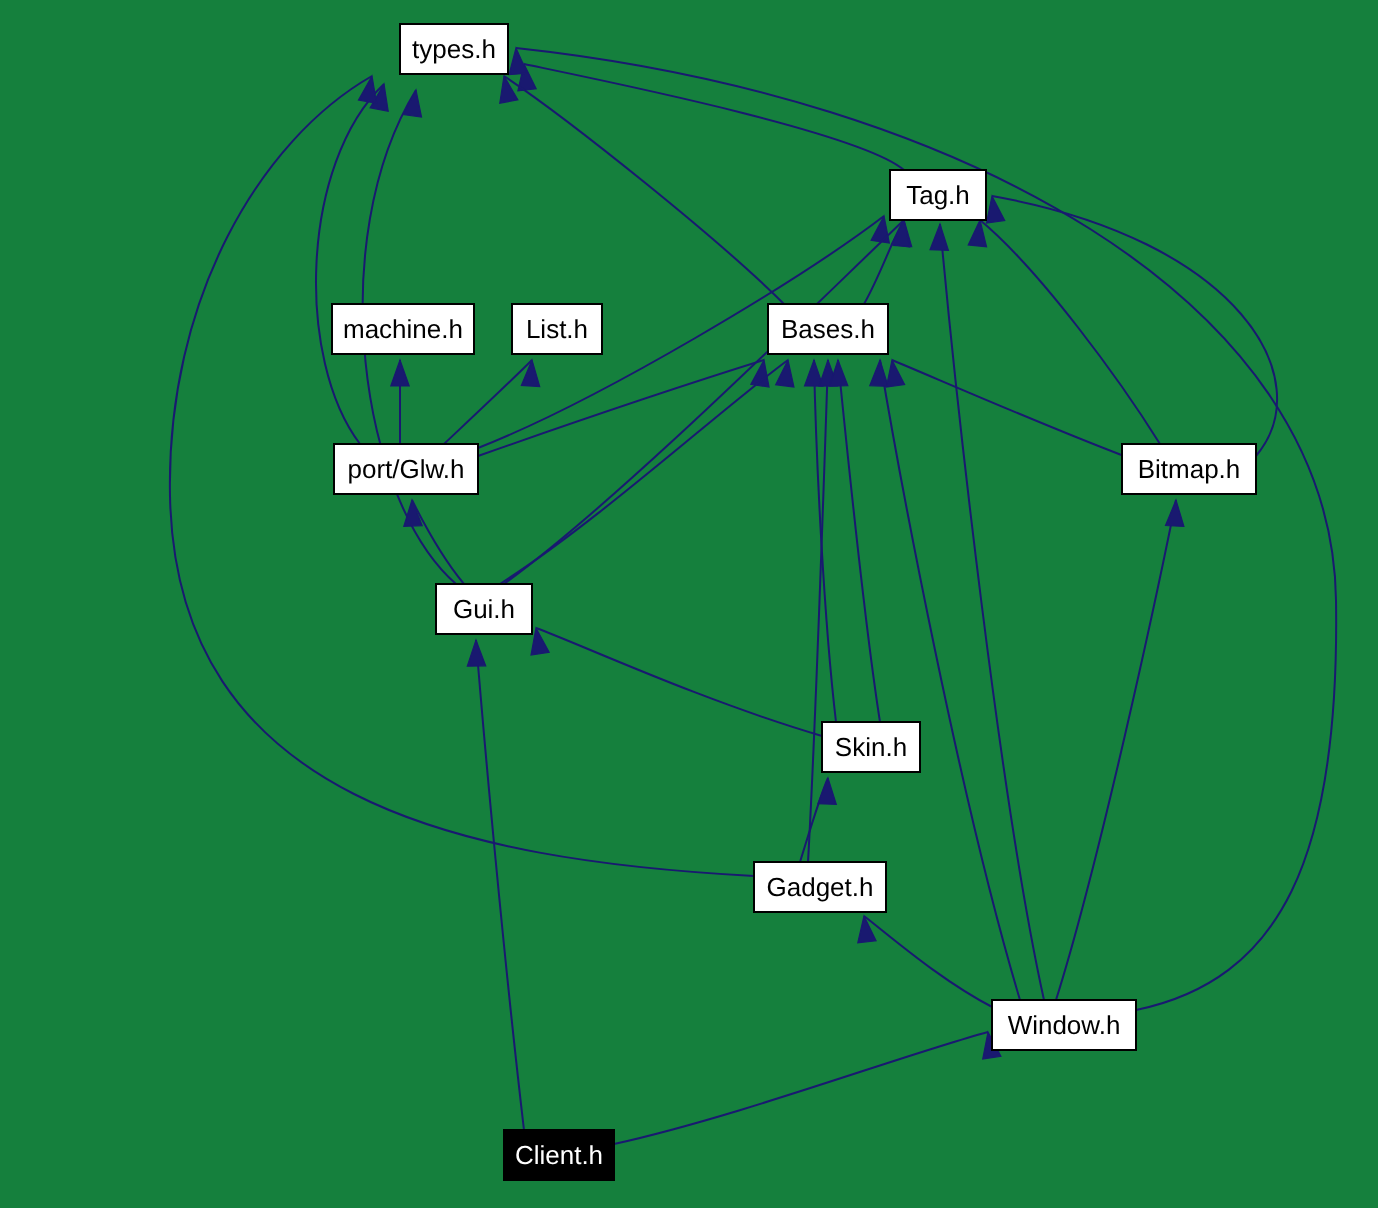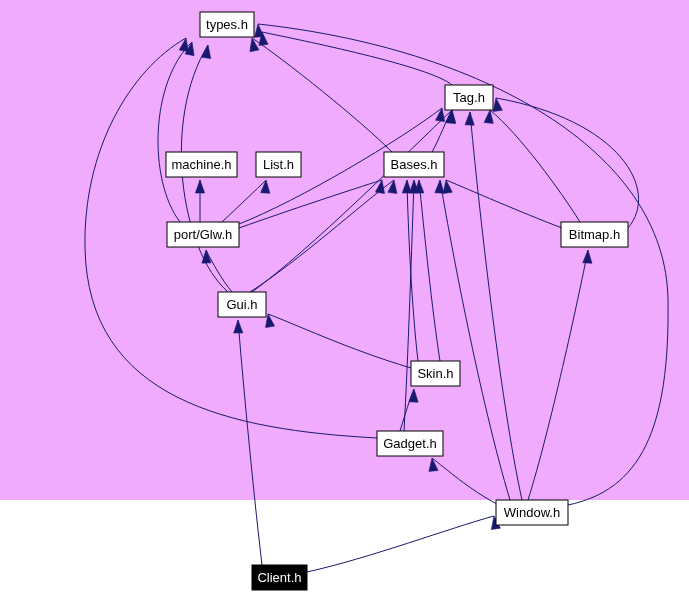--- a/index.html
+++ b/index.html
@@ -9,22 +9,22 @@
   }
   body {
     width: 689px;
     height: 604px;
     font-family: "Liberation Sans", sans-serif;
     overflow: hidden;
   }
   #graph-root {
     position: relative;
     width: 689px;
-    height: 500px;
-    background: #f0abfc;
+    height: 604px;
+    background: #15803d;
   }
   #dep-graph {
     display: block;
     width: 689px;
     height: 604px;
   }
   .node-box {
     fill: #ffffff;
     stroke: #000000;
     stroke-width: 1px;

